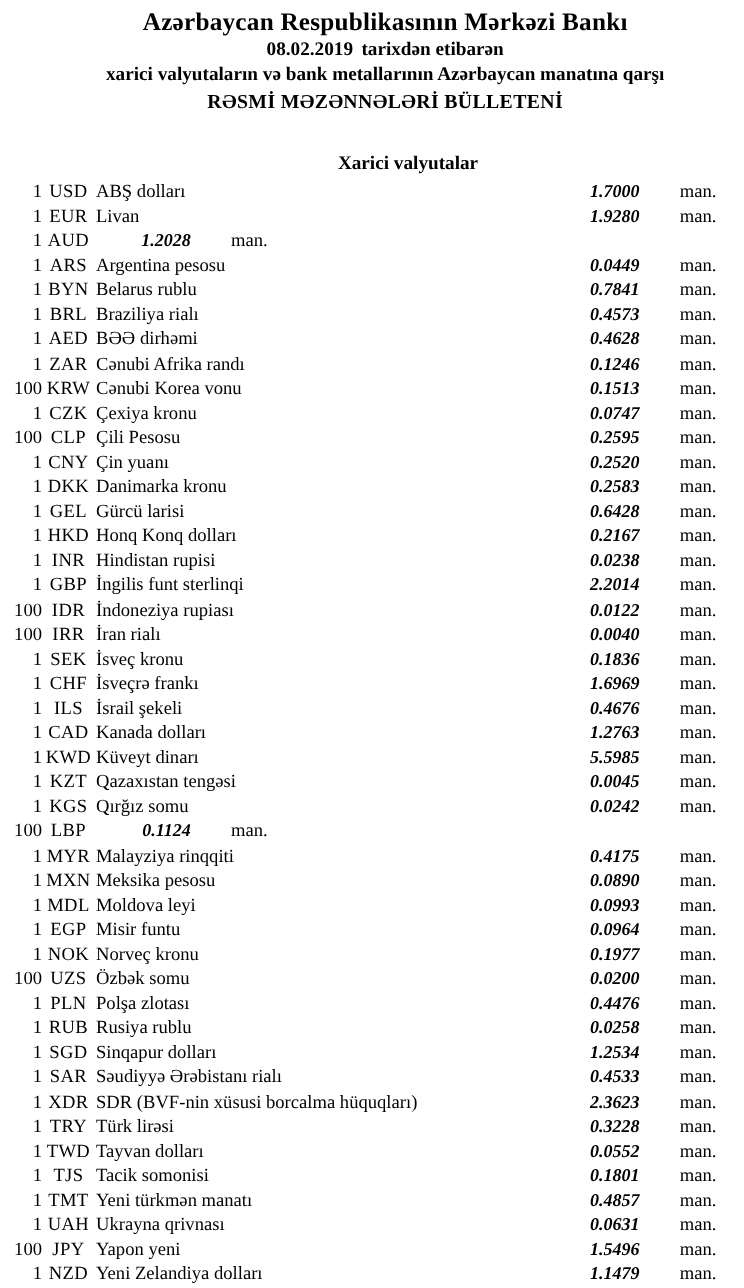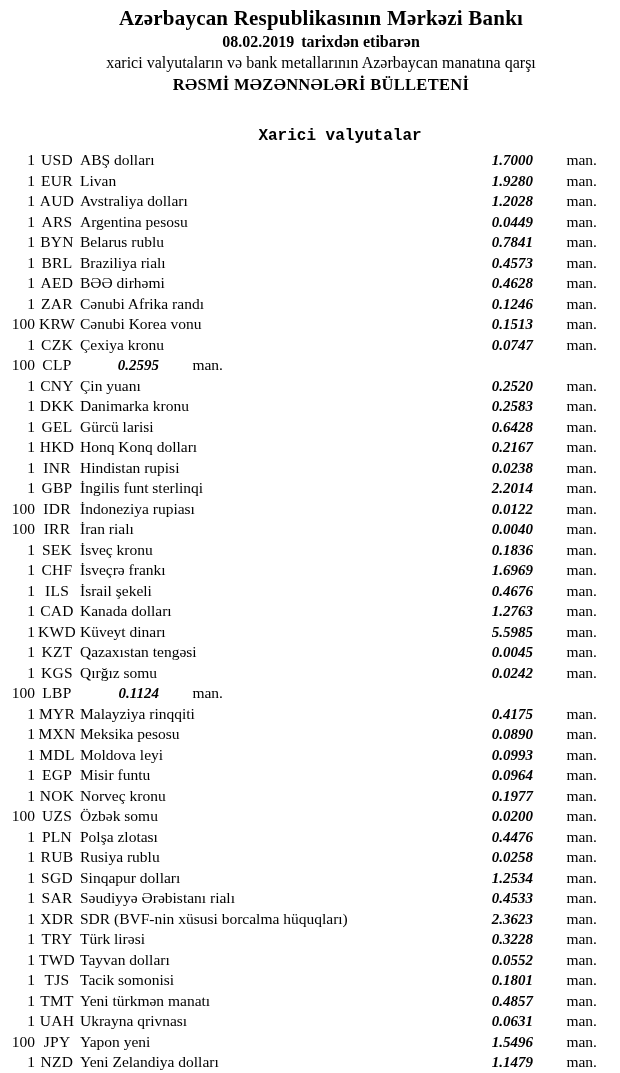--- a/index.html
+++ b/index.html
@@ -32,37 +32,36 @@
   .date-line {
     font-size: 16px;
     font-weight: bold;
     line-height: 21px;
   }
   .date-line .date-value {
     margin-right: 7px;
   }
   .subtitle-line {
     font-size: 16px;
-    font-weight: normal;
+    font-weight: bold;
     line-height: 22px;
   }
   .bulletin-title {
     font-size: 16.5px;
     font-weight: bold;
     line-height: 22px;
     letter-spacing: 0.3px;
   }
   .section-title {
     margin-top: 30px;
     padding-left: 60px;
     text-align: center;
     font-size: 16px;
     font-weight: bold;
     line-height: 21px;
-    font-family: Liberation Mono, monospace;
   }
   .rates-table {
     margin-top: 3px;
   }
   .rate-row {
     display: flex;
     align-items: baseline;
     height: 20.5px;
     line-height: 20.5px;
     padding-right: 23px;
@@ -127,21 +126,20 @@
       <div class="rate-row" style="">
       <span class="cell-qty">1</span>
       <span class="cell-code">EUR</span>
       <span class="cell-name">Livan</span>
       <span class="cell-rate">1.9280</span>
       <span class="cell-unit">man.</span>
     </div>
       <div class="rate-row" style="">
       <span class="cell-qty">1</span>
       <span class="cell-code">AUD</span>
-      <span class="cell-name">Avstraliya dolları</span>
       <span class="cell-rate">1.2028</span>
       <span class="cell-unit">man.</span>
     </div>
       <div class="rate-row" style="">
       <span class="cell-qty">1</span>
       <span class="cell-code">ARS</span>
       <span class="cell-name">Argentina pesosu</span>
       <span class="cell-rate">0.0449</span>
       <span class="cell-unit">man.</span>
     </div>
@@ -183,20 +181,21 @@
       <div class="rate-row" style="">
       <span class="cell-qty">1</span>
       <span class="cell-code">CZK</span>
       <span class="cell-name">Çexiya kronu</span>
       <span class="cell-rate">0.0747</span>
       <span class="cell-unit">man.</span>
     </div>
       <div class="rate-row" style="">
       <span class="cell-qty">100</span>
       <span class="cell-code">CLP</span>
+      <span class="cell-name">Çili Pesosu</span>
       <span class="cell-rate">0.2595</span>
       <span class="cell-unit">man.</span>
     </div>
       <div class="rate-row" style="">
       <span class="cell-qty">1</span>
       <span class="cell-code">CNY</span>
       <span class="cell-name">Çin yuanı</span>
       <span class="cell-rate">0.2520</span>
       <span class="cell-unit">man.</span>
     </div>

